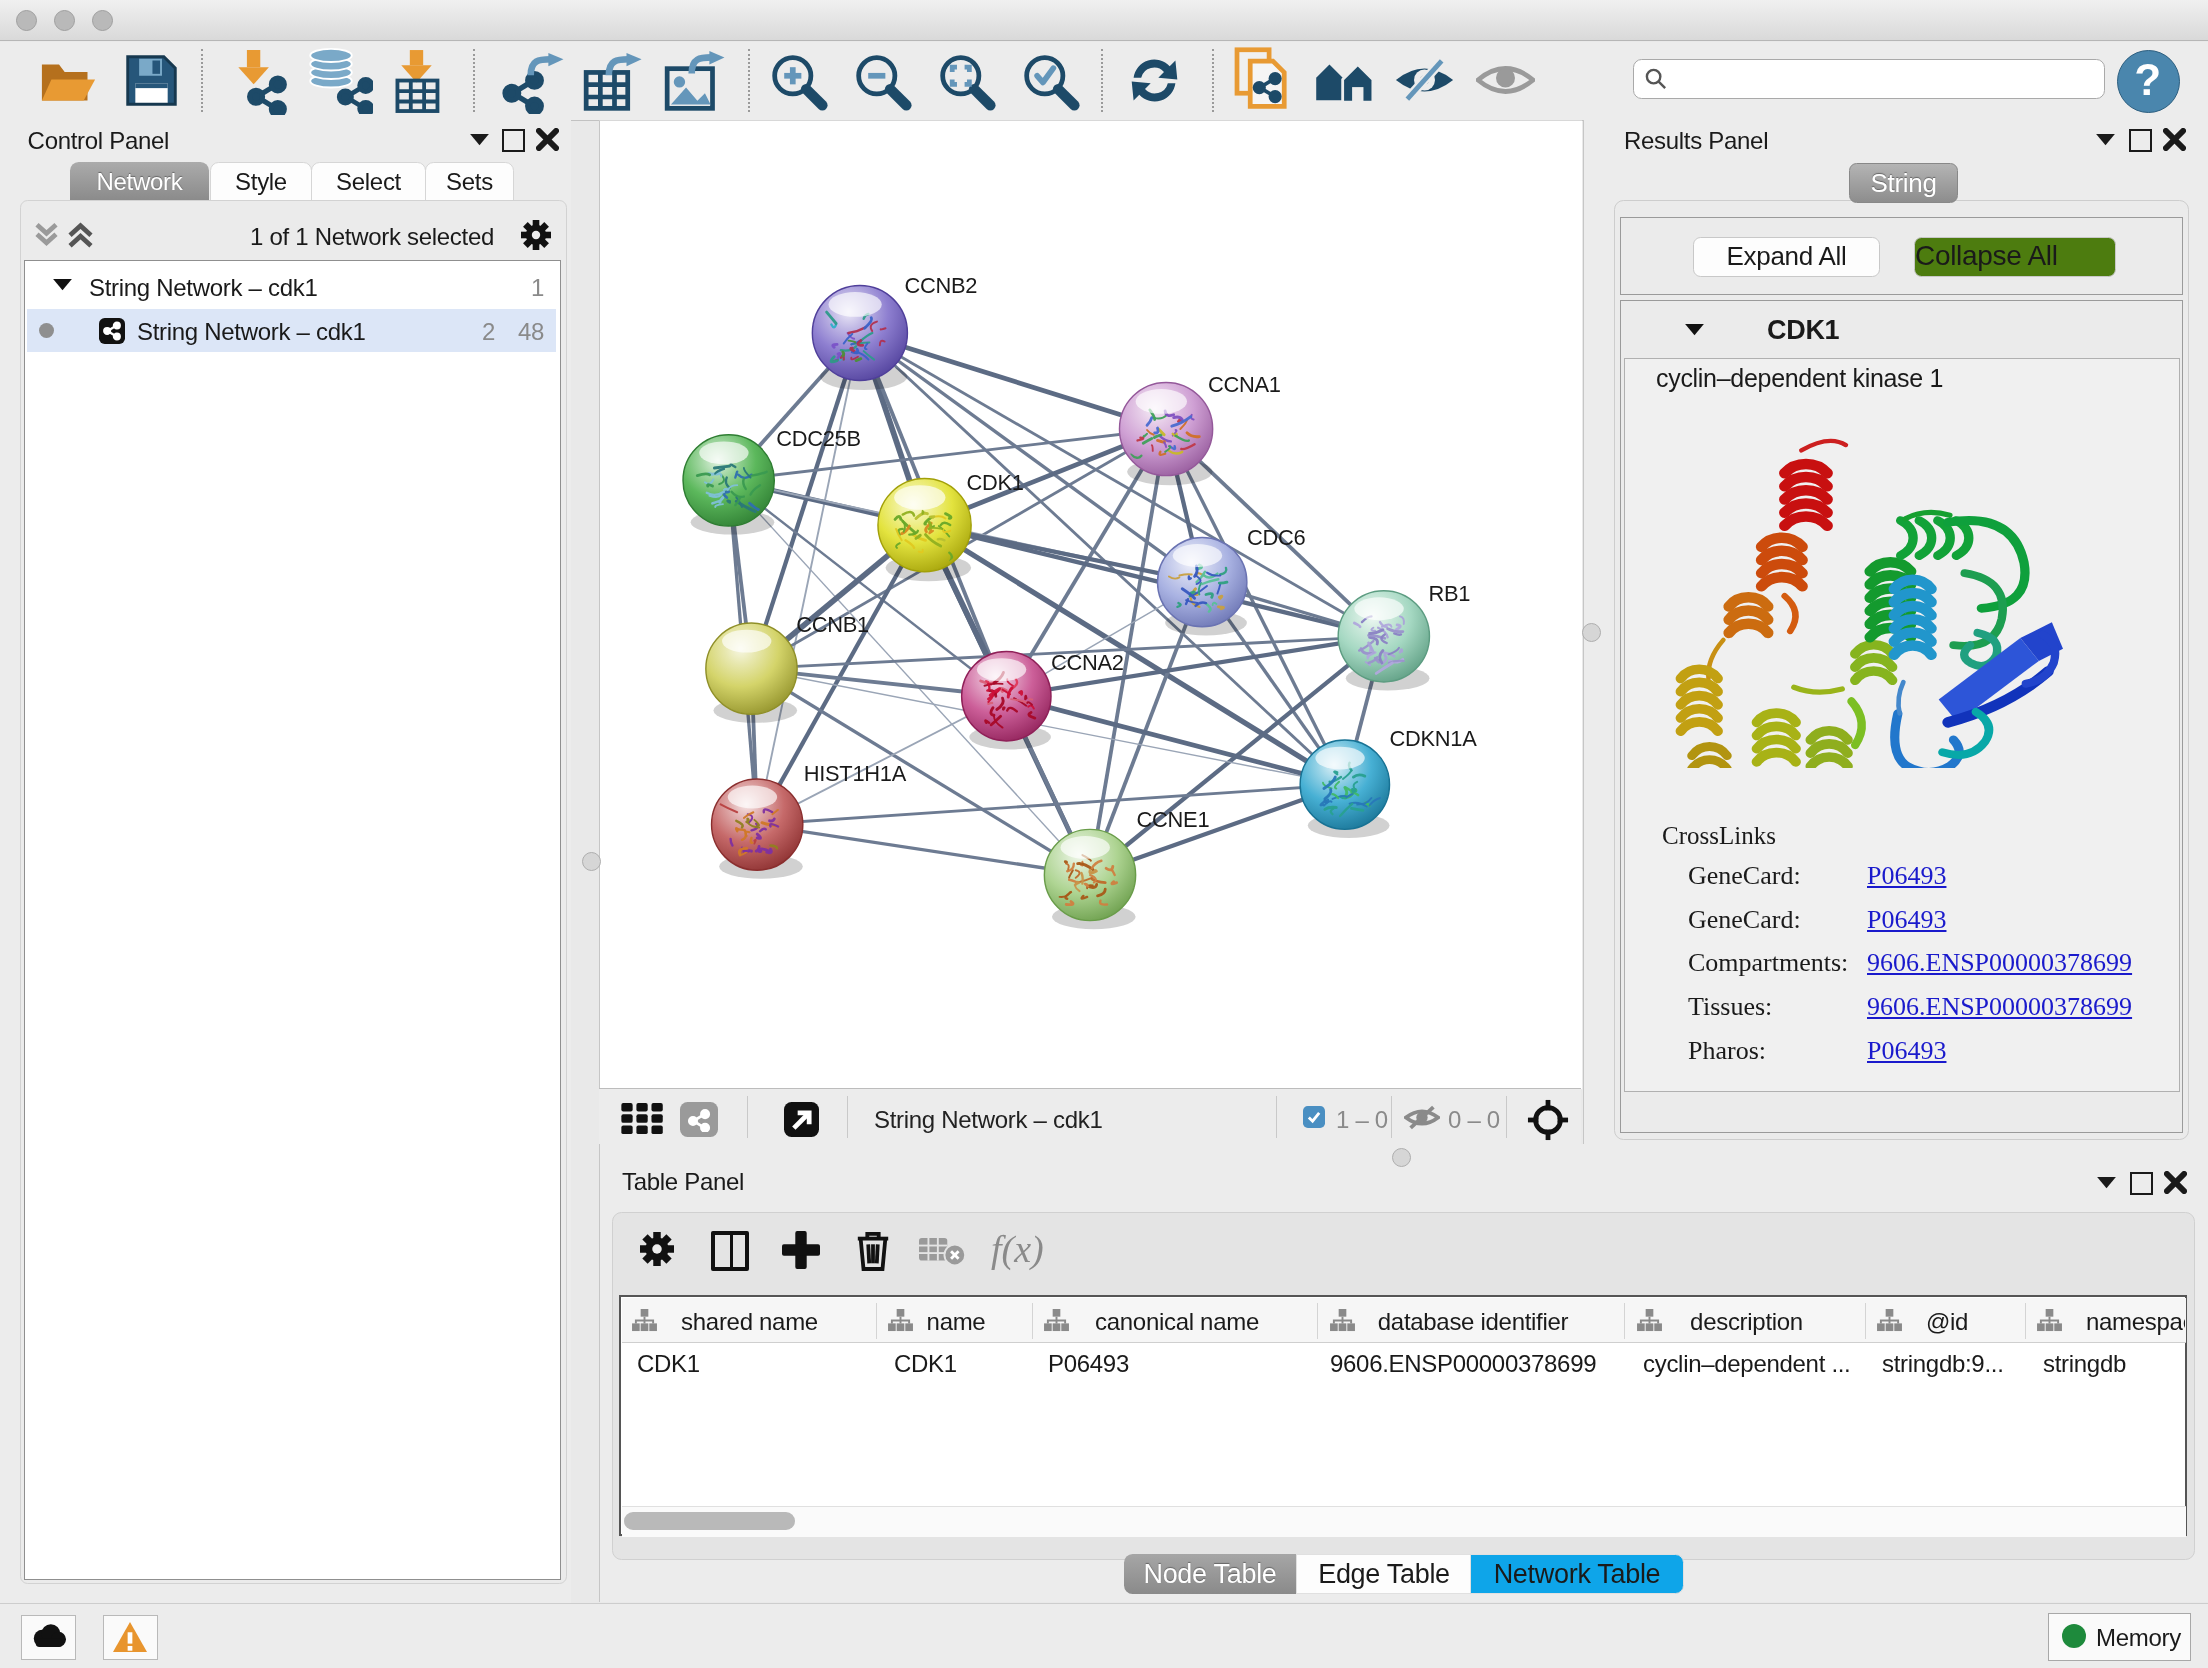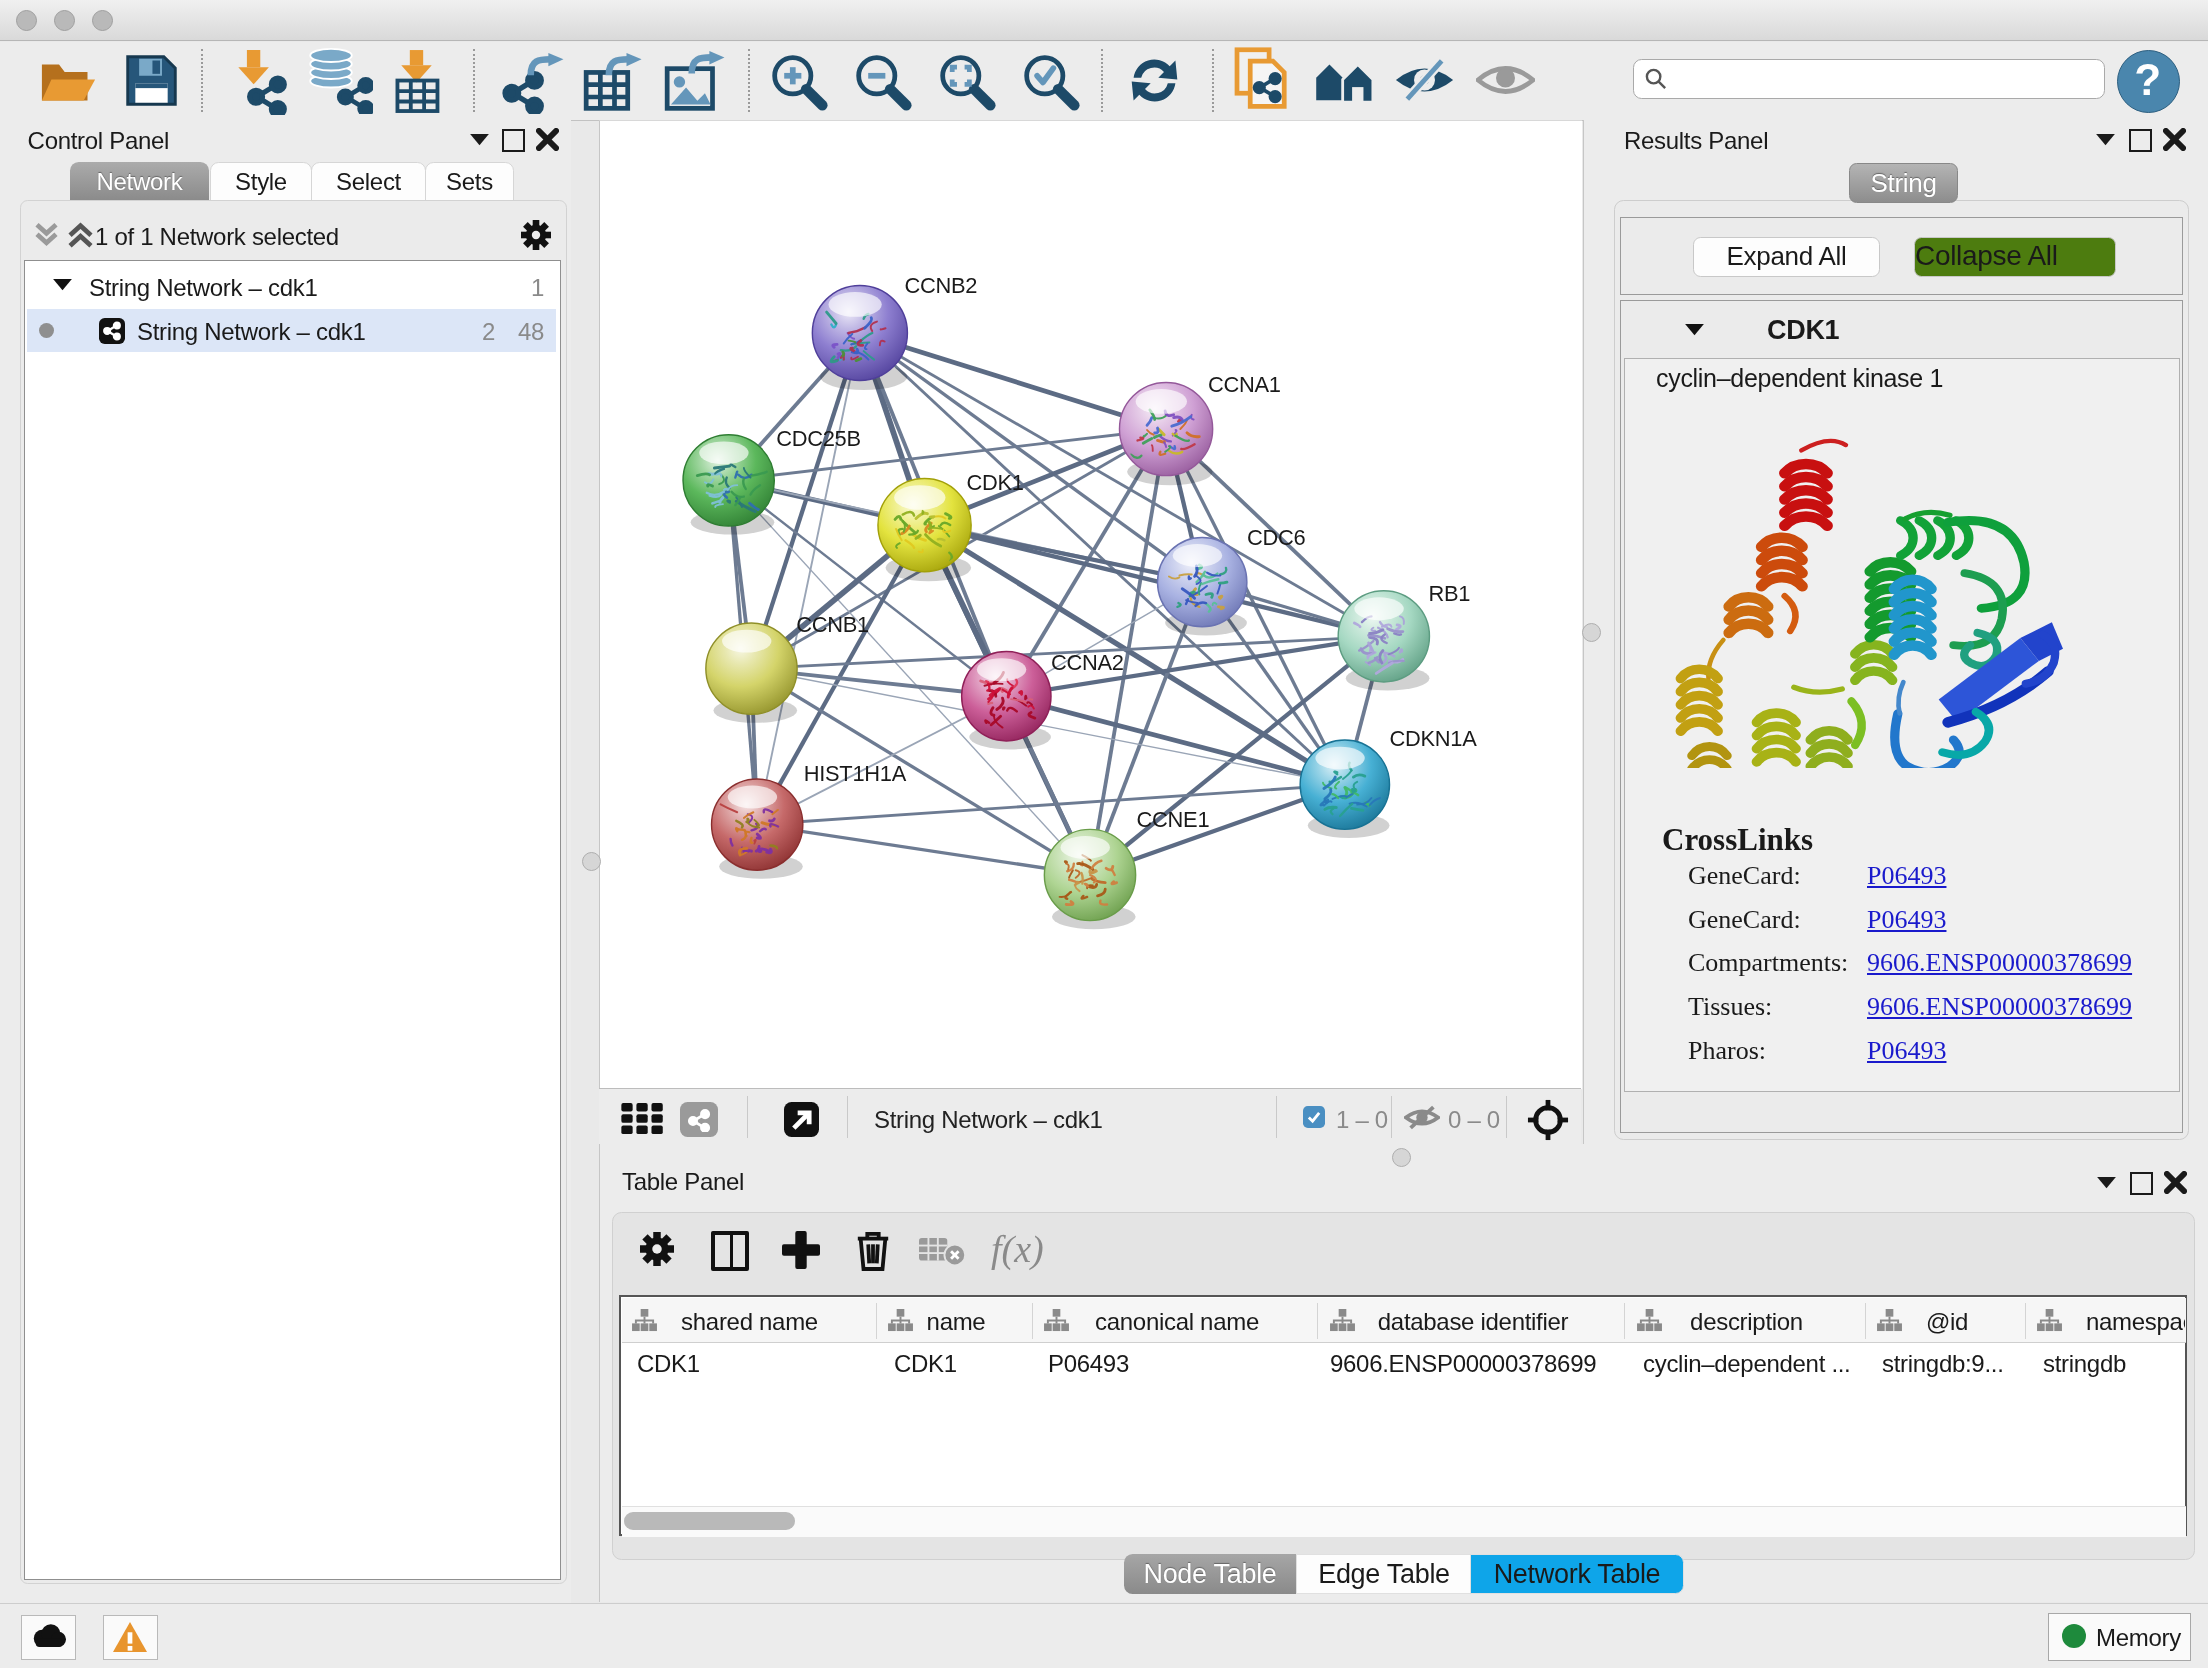--- a/index.html
+++ b/index.html
@@ -198,21 +198,21 @@
         <path d="M3 4 L13 13 L23 4"></path>
         <path d="M3 14 L13 23 L23 14"></path>
       </g>
     </svg>
 <svg style="position:absolute;left:67px;top:221px" width="27" height="28.5" viewBox="0 0 28 30">
       <g fill="none" stroke="#555" stroke-width="5">
         <path d="M3 26 L14 16 L25 26"></path>
         <path d="M3 15 L14 5 L25 15"></path>
       </g>
     </svg>
-<div class="abs" style="left:95px;top:223px;width:399px;text-align:left;font-size:24px">1 of 1 Network selected</div>
+<div class="abs" style="left:95px;top:223px;width:399px;text-align:right;font-size:24px">1 of 1 Network selected</div>
 <svg style="position:absolute;left:521px;top:220px" width="30" height="30" viewBox="0 0 32 32">
       <rect x="12.48" y="0" width="7.04" height="9.6" fill="#111" transform="rotate(0 16.0 16.0)"></rect>
       <rect x="12.48" y="0" width="7.04" height="9.6" fill="#111" transform="rotate(45 16.0 16.0)"></rect>
       <rect x="12.48" y="0" width="7.04" height="9.6" fill="#111" transform="rotate(90 16.0 16.0)"></rect>
       <rect x="12.48" y="0" width="7.04" height="9.6" fill="#111" transform="rotate(135 16.0 16.0)"></rect>
       <rect x="12.48" y="0" width="7.04" height="9.6" fill="#111" transform="rotate(180 16.0 16.0)"></rect>
       <rect x="12.48" y="0" width="7.04" height="9.6" fill="#111" transform="rotate(225 16.0 16.0)"></rect>
       <rect x="12.48" y="0" width="7.04" height="9.6" fill="#111" transform="rotate(270 16.0 16.0)"></rect>
       <rect x="12.48" y="0" width="7.04" height="9.6" fill="#111" transform="rotate(315 16.0 16.0)"></rect>
       <circle cx="16.0" cy="16.0" r="10.88" fill="#111"></circle>
@@ -894,21 +894,21 @@
       <path d="M248 248 c 10 -14 30 -14 40 0" fill="none" stroke="#2196cc" stroke-width="12" stroke-linecap="round"></path>
       <path d="M248 263 c 10 -14 30 -14 40 0" fill="none" stroke="#2196cc" stroke-width="12" stroke-linecap="round"></path>
       <path d="M296 314 L384 244 L404 270 L316 340 Z" fill="#2d55d8"></path>
       <path d="M384 244 L418 226 L430 256 L404 270 Z" fill="#2244cc"></path>
       <path d="M306 340 q64 -18 108 -58" fill="none" stroke="#1133bb" stroke-width="12" stroke-linecap="round"></path>
       <path d="M408 240 q18 10 12 32 q-8 20 -30 24" fill="none" stroke="#2244cc" stroke-width="9" stroke-linecap="round"></path>
       <path d="M252 330 q-10 46 10 60 q24 14 46 0 q18 -14 4 -30" fill="none" stroke="#2277cc" stroke-width="10" stroke-linecap="round"></path>
       <path d="M300 374 q30 10 46 -12 q12 -20 -10 -34" fill="none" stroke="#08a8a8" stroke-width="9" stroke-linecap="round"></path>
       <path d="M258 294 q-8 18 -4 36" fill="none" stroke="#4488cc" stroke-width="5" stroke-linecap="round"></path>
     </svg>
-<div class="abs serif" style="left:1662px;top:822px;font-size:31px;font-weight:bold;letter-spacing:0">CrossLinks</div>
+<div class="abs serif" style="left:1662px;top:822px;font-size:25px;font-weight:normal;letter-spacing:0">CrossLinks</div>
 <div class="abs serif" style="left:1688px;top:861px;font-size:26px;letter-spacing:0">GeneCard:</div>
 <div class="abs serif link" style="left:1867px;top:861px;font-size:26px;letter-spacing:0">P06493</div>
 <div class="abs serif" style="left:1688px;top:905px;font-size:26px;letter-spacing:0">GeneCard:</div>
 <div class="abs serif link" style="left:1867px;top:905px;font-size:26px;letter-spacing:0">P06493</div>
 <div class="abs serif" style="left:1688px;top:948px;font-size:26px;letter-spacing:0">Compartments:</div>
 <div class="abs serif link" style="left:1867px;top:948px;font-size:26px;letter-spacing:0">9606.ENSP00000378699</div>
 <div class="abs serif" style="left:1688px;top:992px;font-size:26px;letter-spacing:0">Tissues:</div>
 <div class="abs serif link" style="left:1867px;top:992px;font-size:26px;letter-spacing:0">9606.ENSP00000378699</div>
 <div class="abs serif" style="left:1688px;top:1036px;font-size:26px;letter-spacing:0">Pharos:</div>
 <div class="abs serif link" style="left:1867px;top:1036px;font-size:26px;letter-spacing:0">P06493</div>

